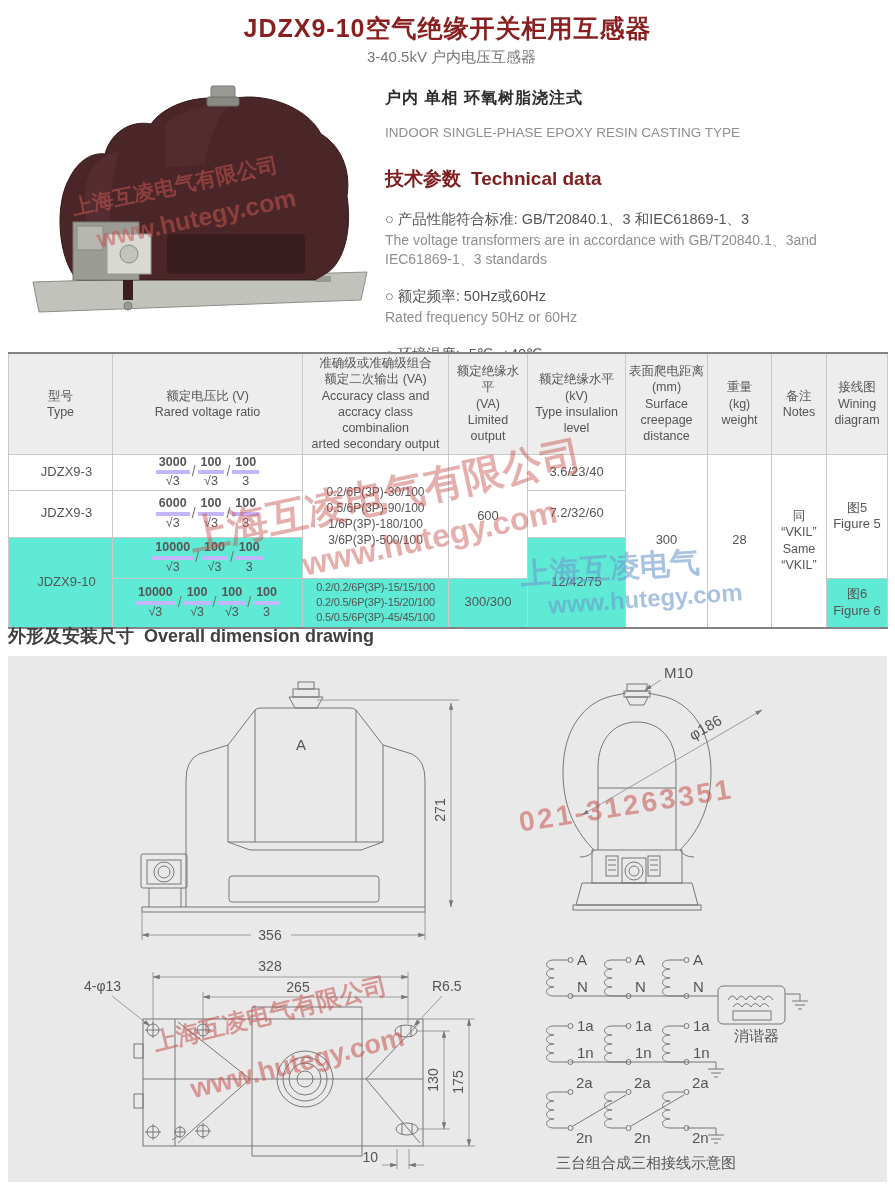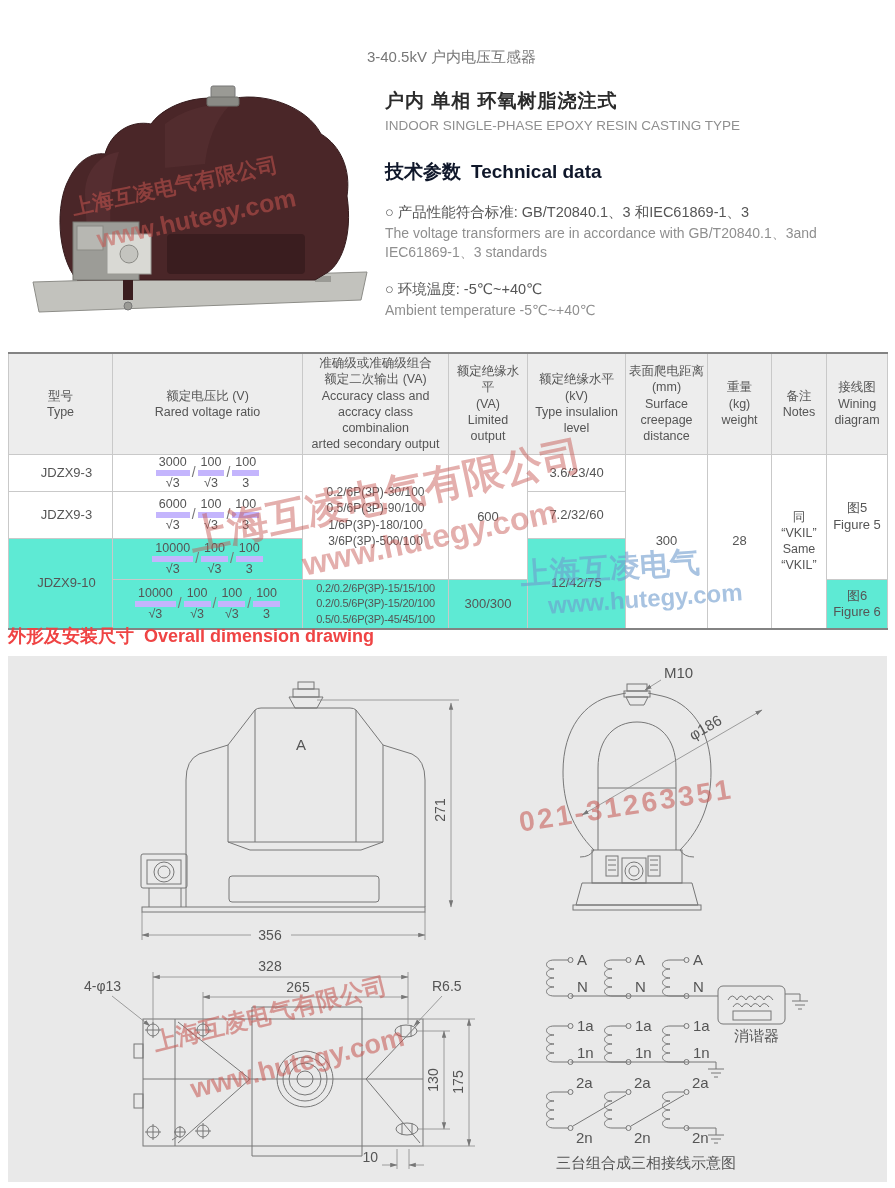--- a/index.html
+++ b/index.html
@@ -6,22 +6,22 @@
   #page{position:relative;width:895px;height:1188px;background:#fff;overflow:hidden;
         font-family:"Liberation Sans","DejaVu Sans",sans-serif;color:#333;}
   .abs{position:absolute;}
 
   
   #title{left:0;top:12px;width:100%;text-align:center;font-size:25px;font-weight:bold;letter-spacing:1px;}
   #subtitle{left:4px;top:48px;width:100%;text-align:center;font-size:15px;color:#777;}
 
   
   #introcol{left:385px;top:88px;width:502px;}
-  .type-cn{font-size:19px;color:#2b2b2b;font-weight:600;letter-spacing:1px;}
-  .type-en{font-size:13.5px;color:#8f8f8f;margin-top:4px;}
+  .type-cn{font-size:16px;color:#2b2b2b;font-weight:600;letter-spacing:1px;}
+  .type-en{font-size:13.5px;color:#8f8f8f;margin-top:16px;}
   .tech-head{margin-top:26px;font-size:19px;font-weight:bold;}
   .tech-head .en{margin-left:10px;}
   .bullet{margin-top:18px;}
   .bullet .cn{font-size:14.5px;color:#555;}
   .bullet .en{font-size:14px;color:#8f8f8f;margin-top:2px;line-height:1.35;}
 
   
   #photo{left:15px;top:84px;width:365px;height:236px;}
 
   
@@ -30,21 +30,21 @@
         border-top:2px solid #838383;border-bottom:2px solid #838383;}
   th,td{border:1px solid #c9c9c9;font-size:13px;color:#555;text-align:center;vertical-align:middle;
         padding:1px 2px;white-space:pre-line;line-height:1.25;overflow:hidden;}
   thead th{background:#ededed;font-weight:normal;font-size:12.5px;line-height:1.3;}
   td.g, th.g{background:#5eead4;}
   td.tleft{text-align:center;padding-left:14px;}
   td.acc{font-size:12px;line-height:1.35;}
   td.accb{font-size:11px;line-height:1.4;letter-spacing:-0.2px;}
   td.notes{font-size:12.5px;line-height:1.3;}
   .frac{display:inline-block;vertical-align:middle;text-align:center;font-size:12.5px;line-height:1.05;margin:0 1px;color:#555;}
-  .frac .fn{display:block;border-bottom:6px solid #c4b5fd;padding:0 3px 1px 3px;}
+  .frac .fn{display:block;border-bottom:4px solid #c4b5fd;padding:0 3px 1px 3px;font-weight:bold;}
   .frac .fd{display:block;padding-top:1px;}
   .fsep{display:inline-block;vertical-align:middle;margin:0 1px;color:#777;font-size:14px;}
 
   
   #sec2{left:8px;top:624px;font-size:18px;font-weight:bold;}
   #sec2 .en{margin-left:10px;}
 
   
   #panel{left:8px;top:656px;width:879px;height:526px;background:#e9e9e9;}
   #panel svg{position:absolute;}
@@ -66,20 +66,21 @@
   #wm-bl2{left:548px;top:585px;font-size:24px;transform:rotate(-4deg);}
   #wm-tv1{left:150px;top:998px;font-size:24px;transform:rotate(-14deg);}
   #wm-tv2{left:188px;top:1048px;font-size:27px;transform:rotate(-14deg);}
   #wm-tel{left:518px;top:790px;font-size:28px;letter-spacing:3px;transform:rotate(-9deg);}
 </style>
 </head>
 <body>
 
 <div id="page">
 
+  <div id="title" class="abs" style="color:#8a1f1f">JDZX9-10空气绝缘开关柜用互感器</div>
   <div id="subtitle" class="abs">3-40.5kV 户内电压互感器</div>
 
   <svg id="photo" class="abs" viewBox="0 0 365 236">
     <polygon points="18,198 352,188 346,216 24,228" fill="#c2c2bd" stroke="#8d8d88"></polygon>
     <rect x="300" y="192" width="16" height="6" fill="#9a9a95"></rect>
     <path d="M62,196 C42,172 40,120 54,95 C62,78 76,68 90,70 C96,48 116,36 136,40
              C152,18 188,10 212,16 C246,6 292,22 306,50 C326,62 336,86 332,112
              C338,152 326,182 310,190 L300,196 Z" fill="#4a2628" stroke="#351b1d"></path>
     <path d="M70,110 C70,86 86,70 104,68 C96,92 94,120 96,150 L72,152 Z" fill="#5a3133" opacity="0.7"></path>
     <path d="M150,40 C170,24 200,18 214,22 C200,36 192,60 190,80 L150,84 Z" fill="#5a3133" opacity="0.5"></path>
@@ -90,26 +91,30 @@
     <rect x="62" y="142" width="26" height="24" fill="#b7b7b2" stroke="#8a8a85"></rect>
     <rect x="92" y="150" width="44" height="40" fill="#d9d9d4" stroke="#9a9a95"></rect>
     <circle cx="114" cy="170" r="9" fill="#c4c4bf" stroke="#8a8a85"></circle>
     <rect x="108" y="196" width="10" height="20" fill="#3a1d1f"></rect>
     <circle cx="113" cy="222" r="4" fill="#9a9a95" stroke="#777"></circle>
   </svg>
 
   <div id="introcol" class="abs">
     <div class="type-cn">户内 单相 环氧树脂浇注式</div>
     <div class="type-en">INDOOR SINGLE-PHASE EPOXY RESIN CASTING TYPE</div>
-    <div class="tech-head" style="color:#0f172a">
+    <div class="tech-head" style="color:#7f1d1d">
       <span>技术参数</span><span class="en">Technical data</span>
     </div>
     <div class="bullet">
       <div class="cn">○ 产品性能符合标准: GB/T20840.1、3 和IEC61869-1、3</div>
       <div class="en">The voltage transformers are in accordance with GB/T20840.1、3and IEC61869-1、3 standards</div>
+    </div>
+    <div class="bullet">
+      <div class="cn">○ 额定频率: 50Hz或60Hz</div>
+      <div class="en">Rated frequency 50Hz or 60Hz</div>
     </div>
     <div class="bullet">
       <div class="cn">○ 环境温度: -5℃~+40℃</div>
       <div class="en">Ambient temperature -5℃~+40℃</div>
     </div>
   </div>
 
   <div id="spec" class="abs">
     <table>
       <colgroup>
@@ -191,21 +196,21 @@
 0.2/0.5/6P(3P)-15/20/100
 0.5/0.5/6P(3P)-45/45/100</td>
           <td class="g">300/300</td>
           <td class="g">图6
 Figure 6</td>
         </tr>
       </tbody>
     </table>
   </div>
 
-  <div id="sec2" class="abs" style="color:#ef4444">
+  <div id="sec2" class="abs" style="color:#404040">
     <span>外形及安装尺寸</span><span class="en">Overall dimension drawing</span>
   </div>
 
   <div id="panel" class="abs">
 
     <svg style="left:95px;top:14px" width="400" height="290" viewBox="0 0 400 290">
       <defs>
         <marker id="aF" orient="auto-start-reverse" markerWidth="10" markerHeight="7" refX="8.5" refY="2.8">
             <path d="M0,0L9,2.8L0,5.6Z" fill="#777"></path>
           </marker>

